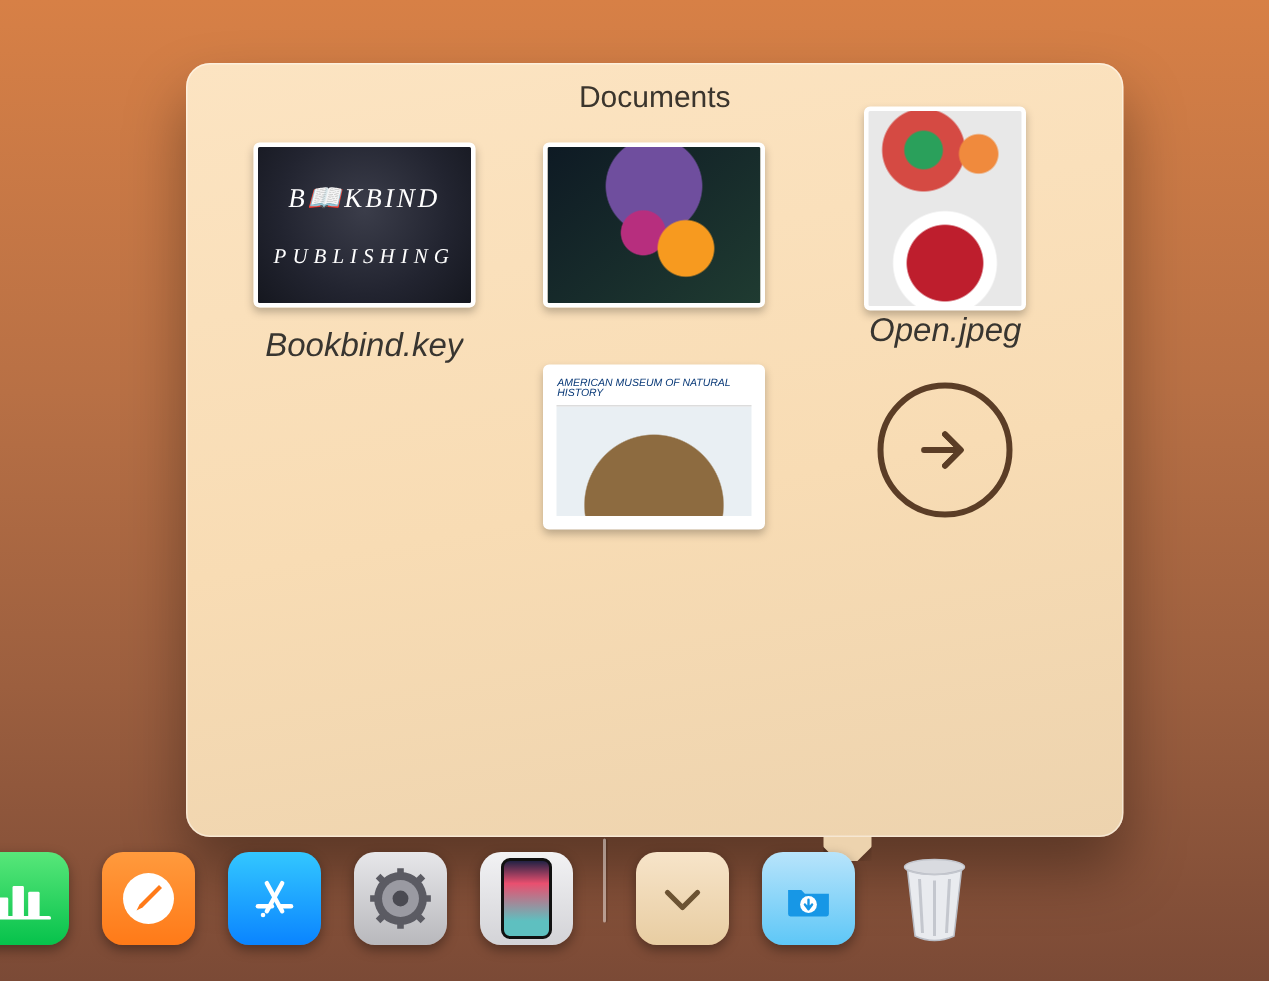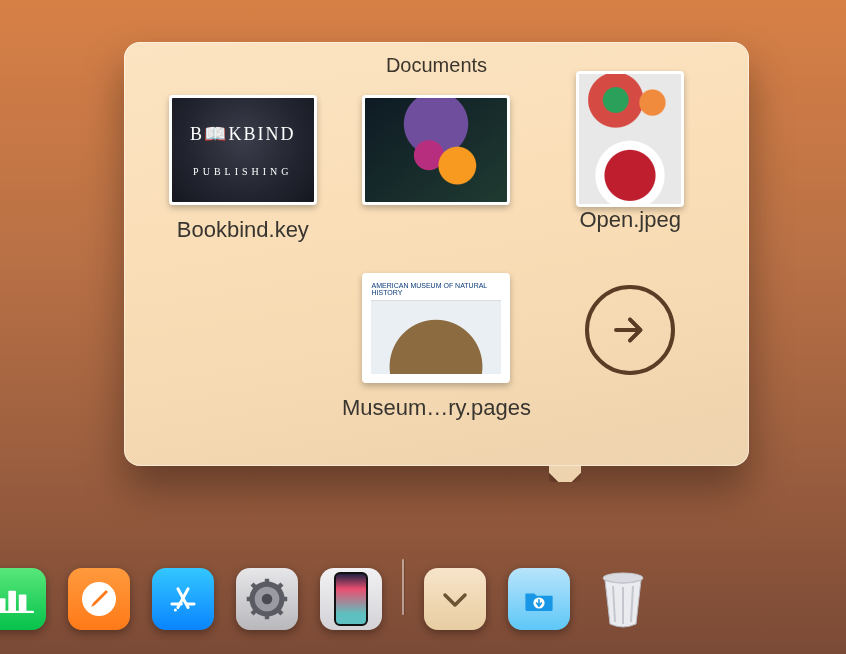--- a/index.html
+++ b/index.html
@@ -15,41 +15,41 @@
   
   .popover-wrap {
     position: absolute;
     left: 124px;
     top: 42px;
     width: 625px;
   }
   .popover {
     position: relative;
     width: 625px;
-    height: 424px;
+    height: 516px;
     border-radius: 16px;
     background: linear-gradient(170deg, #fce4c2 0%, #f8dcb4 55%, #edd3ae 100%);
     box-shadow: 0 22px 40px rgba(0,0,0,0.35),
                 inset 0 0 0 1px rgba(255,255,255,0.45);
     padding-top: 6px;
     box-sizing: border-box;
   }
   .popover-title {
     text-align: center;
     font-size: 20px;
     color: #3b352d;
     padding: 6px 0 8px;
     font-weight: 400;
   }
 
   .grid {
     display: grid;
     grid-template-columns: repeat(3, 1fr);
-    row-gap: 30px;
     padding: 10px 22px 0;
+    font-style: italic;
   }
   .cell {
     display: flex;
     flex-direction: column;
     align-items: center;
     cursor: pointer;
   }
   .thumb {
     width: 148px;
     height: 110px;
@@ -76,21 +76,21 @@
 
   
   .bookbind {
     background: radial-gradient(circle at 50% 40%, #3b3d4a 0%, #222430 60%, #15171f 100%);
     color: #fff;
     font-family: "Times New Roman", serif;
     text-align: center;
     font-size: 18px;
     letter-spacing: 2px;
   }
-  .bookbind small { display:block; letter-spacing:4px; font-size:10px; margin-top:21px;}
+  .bookbind small { display:block; letter-spacing:4px; font-size:14px; margin-top:21px;}
   .flowers {
     background:
       radial-gradient(circle at 65% 65%, #f79a1f 0 16%, transparent 17%),
       radial-gradient(circle at 45% 55%, #b72e7e 0 15%, transparent 16%),
       radial-gradient(circle at 50% 25%, #6f4e9e 0 30%, transparent 31%),
       linear-gradient(140deg, #0e1a24, #1f3b31);
   }
   .fruit-bg {
     background:
       radial-gradient(circle at 50% 78%, #be1e2d 0 22%, #fff 23% 30%, transparent 31%),
@@ -245,21 +245,20 @@
       </div>
 
       <div class="cell">
       </div>
 
       <div class="cell">
         <div class="thumb museum">
           <div>AMERICAN MUSEUM OF NATURAL HISTORY</div>
           <div class="dino"></div>
         </div>
-        <div class="label">Museum…ry.pages</div>
       </div>
 
       <div class="cell">
         <div class="open-circle">
           <svg viewBox="0 0 24 24" fill="none" stroke="#5b3d26" stroke-width="2.2" stroke-linecap="round" stroke-linejoin="round">
             <path d="M4 12h12"></path>
             <path d="M12 6l6 6-6 6"></path>
             <path d="M16 12c3 0 3 0 3 0" opacity="0"></path>
             <path d="M13 6l6 6-6 6" transform="translate(-1,0)"></path>
           </svg>

